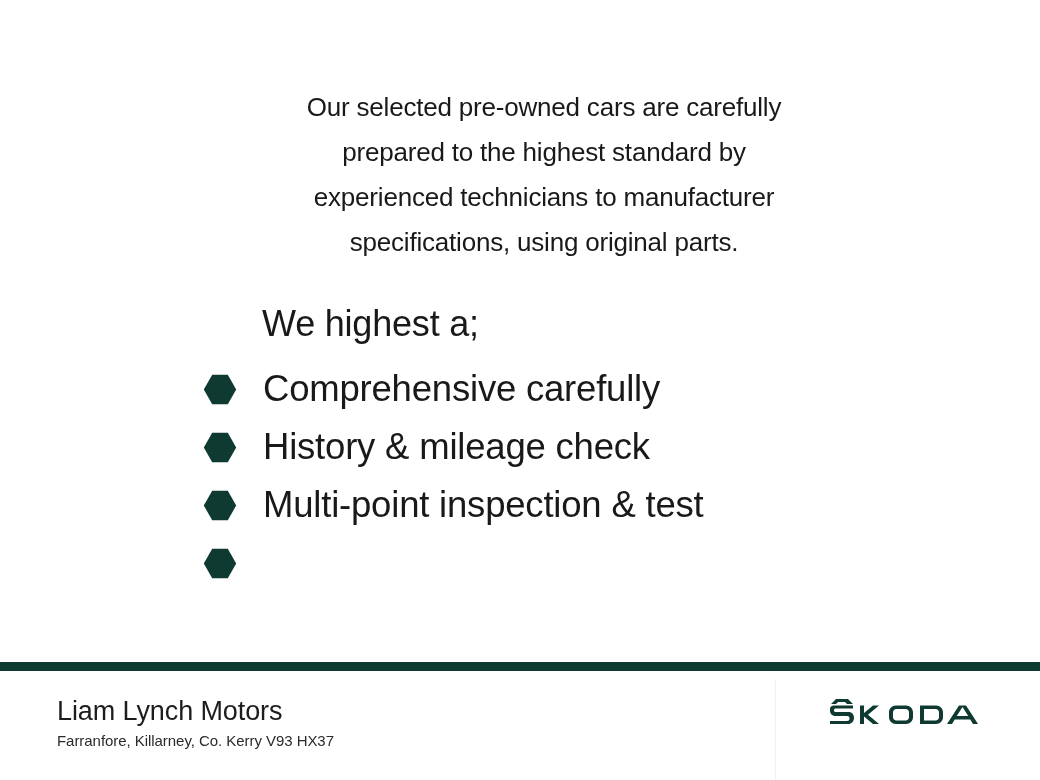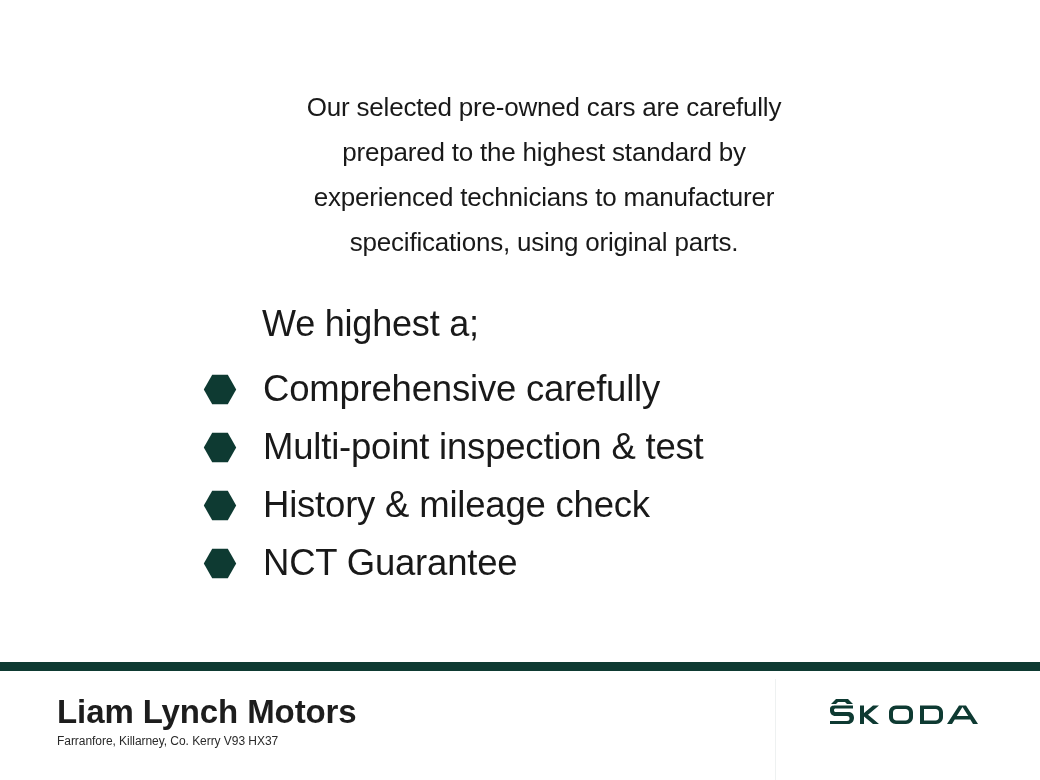--- a/index.html
+++ b/index.html
@@ -96,28 +96,28 @@
     width: 1040px;
     height: 109px;
     background: #ffffff;
   }
   .footer-left {
     position: absolute;
     left: 57px;
     top: 24px;
   }
   .dealer-name {
-    font-size: 33px;
-    font-weight: 700;
+    font-size: 27px;
+    font-weight: 400;
     color: #1d1d1d;
     letter-spacing: -0.1px;
     line-height: 33px;
   }
   .dealer-address {
-    font-size: 12px;
+    font-size: 15px;
     font-weight: 300;
     color: #2a2a2a;
     letter-spacing: -0.05px;
     line-height: 26px;
   }
 
   .footer-divider {
     position: absolute;
     left: 775px;
     top: 679px;
@@ -164,39 +164,38 @@
       </span>
       <span class="bullet-text">Comprehensive carefully</span>
     </div>
 
     <div class="bullet-row">
       <span class="bullet-marker">
         <svg width="34" height="31" viewBox="0 0 34 31" aria-hidden="true">
           <polygon points="9.2,0.8 24.8,0.8 33.2,15.5 24.8,30.2 9.2,30.2 0.8,15.5" fill="#0E3A32"></polygon>
         </svg>
       </span>
+      <span class="bullet-text">History &amp; mileage check</span>
+    </div>
+
+    <div class="bullet-row">
+      <span class="bullet-marker">
+        <svg width="34" height="31" viewBox="0 0 34 31" aria-hidden="true">
+          <polygon points="9.2,0.8 24.8,0.8 33.2,15.5 24.8,30.2 9.2,30.2 0.8,15.5" fill="#0E3A32"></polygon>
+        </svg>
+      </span>
       <span class="bullet-text">Multi-point inspection &amp; test</span>
     </div>
 
     <div class="bullet-row">
       <span class="bullet-marker">
         <svg width="34" height="31" viewBox="0 0 34 31" aria-hidden="true">
           <polygon points="9.2,0.8 24.8,0.8 33.2,15.5 24.8,30.2 9.2,30.2 0.8,15.5" fill="#0E3A32"></polygon>
         </svg>
       </span>
-      <span class="bullet-text">History &amp; mileage check</span>
-    </div>
-
-    <div class="bullet-row">
-      <span class="bullet-marker">
-        <svg width="34" height="31" viewBox="0 0 34 31" aria-hidden="true">
-          <polygon points="9.2,0.8 24.8,0.8 33.2,15.5 24.8,30.2 9.2,30.2 0.8,15.5" fill="#0E3A32"></polygon>
-        </svg>
-      </span>
-      <span class="bullet-text">NCT Guarantee</span>
     </div>
 
   </div>
 
   <div class="footer-rule"></div>
 
   <div class="footer">
     <div class="footer-left">
       <div class="dealer-name">Liam Lynch Motors</div>
       <div class="dealer-address">Farranfore, Killarney, Co. Kerry V93 HX37</div>

